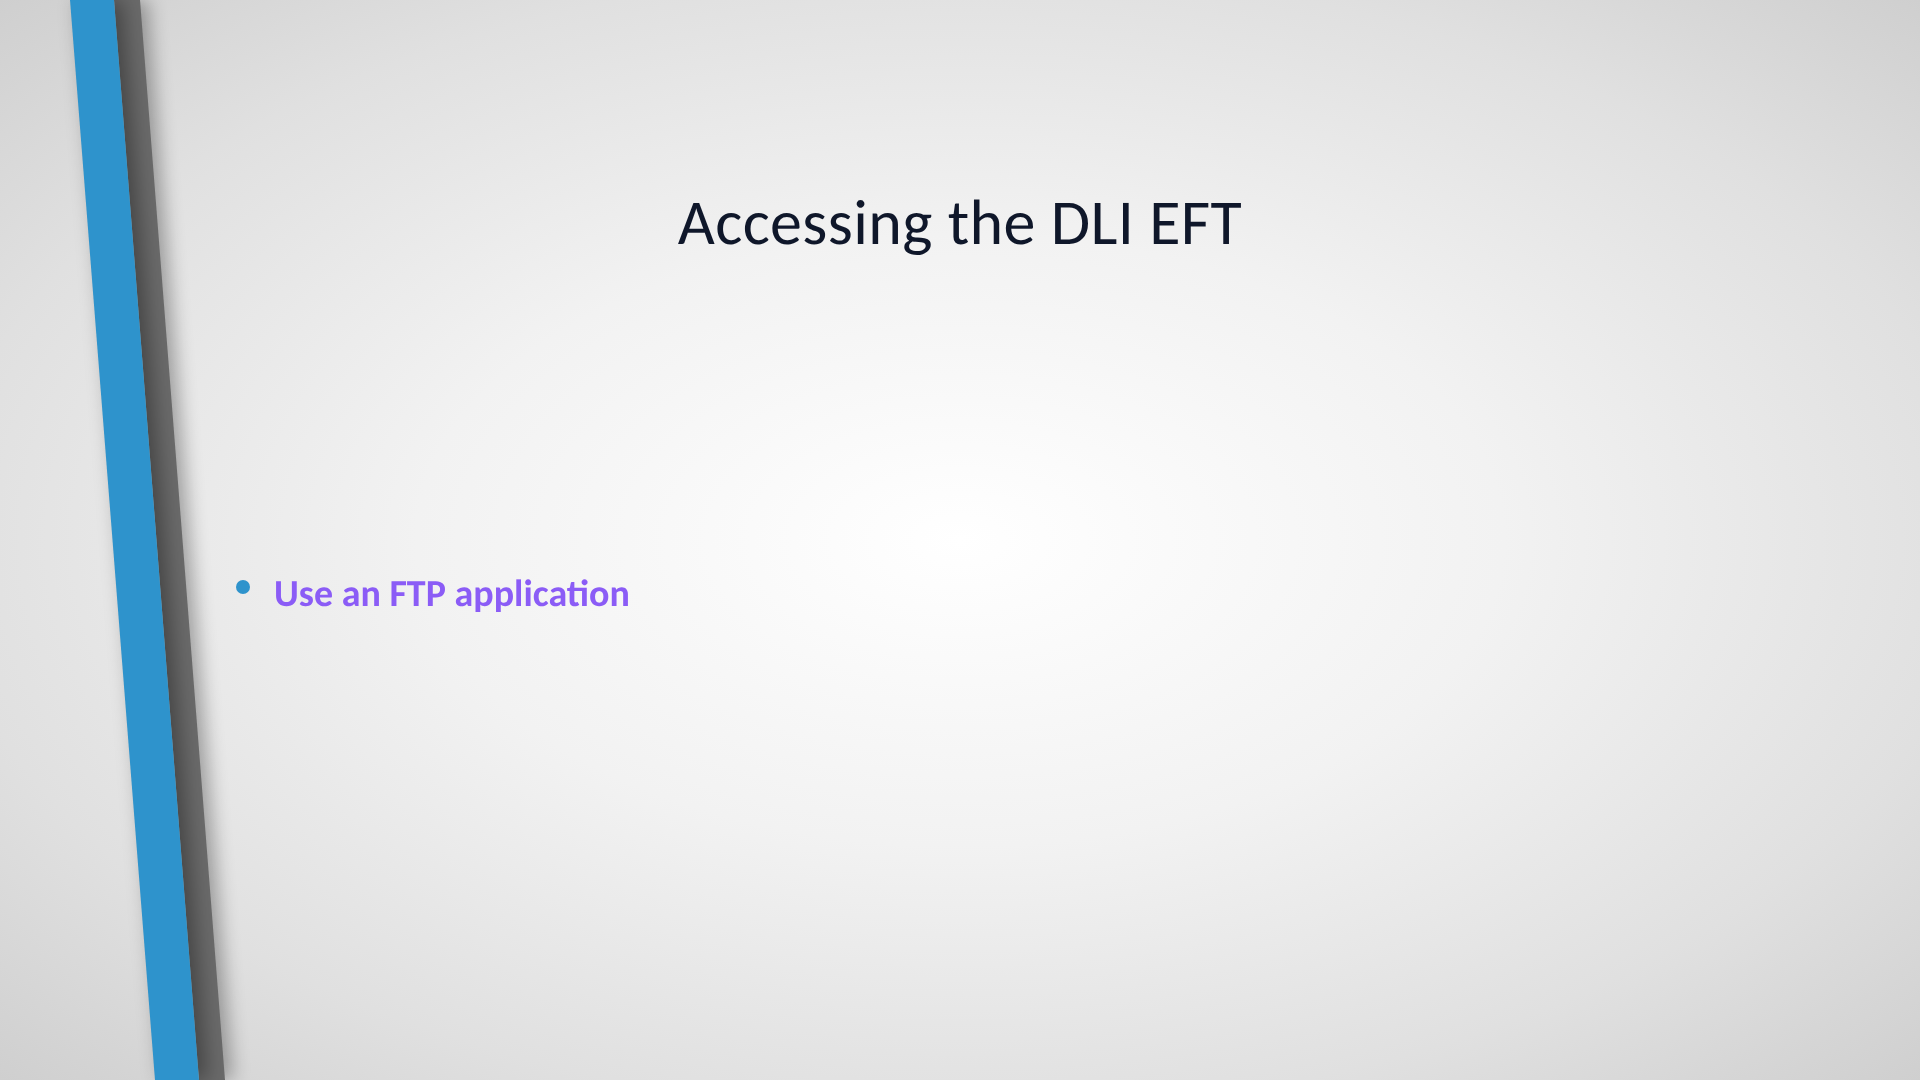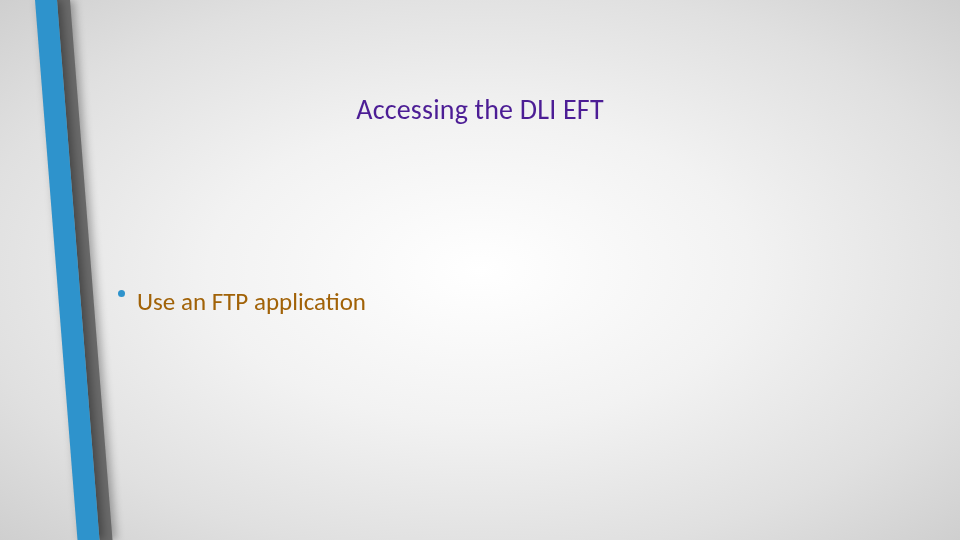--- a/index.html
+++ b/index.html
@@ -38,23 +38,23 @@
     transform: skewX(4.5deg);
     transform-origin: top left;
     box-shadow: 4px 0 9px rgba(0,0,0,0.3);
   }
   .slide-title {
     position: absolute;
     top: 92px;
     left: 0;
     right: 0;
     text-align: center;
-    font-size: 28px;
+    font-size: 32px;
     font-weight: 400;
-    color: #4c1d95;
+    color: #0f172a;
     letter-spacing: 0.2px;
   }
   .content {
     position: absolute;
     top: 285px;
     left: 118px;
     right: 60px;
   }
   .bullet-item {
     display: flex;
@@ -64,23 +64,23 @@
   .bullet-dot {
     width: 7px;
     height: 7px;
     border-radius: 50%;
     background: #2e93cc;
     margin-top: 5px;
     margin-right: 12px;
     flex-shrink: 0;
   }
   .bullet-text {
-    font-size: 25px;
-    font-weight: 400;
-    color: #a16207;
+    font-size: 19px;
+    font-weight: 700;
+    color: #8b5cf6;
     line-height: 1.35;
   }
 </style>
 </head>
 <body>
 
 <div class="accent-stripes">
   <div class="stripe-gray"></div>
   <div class="stripe-blue"></div>
 </div>

